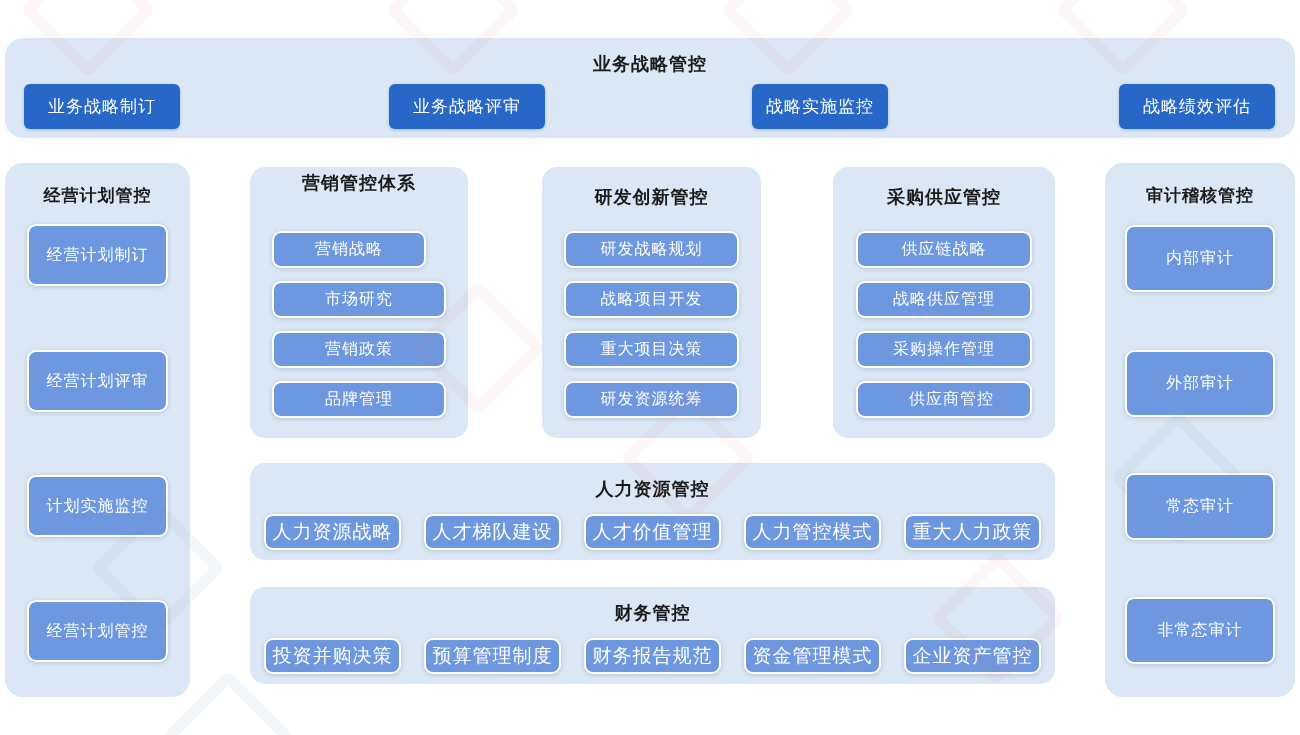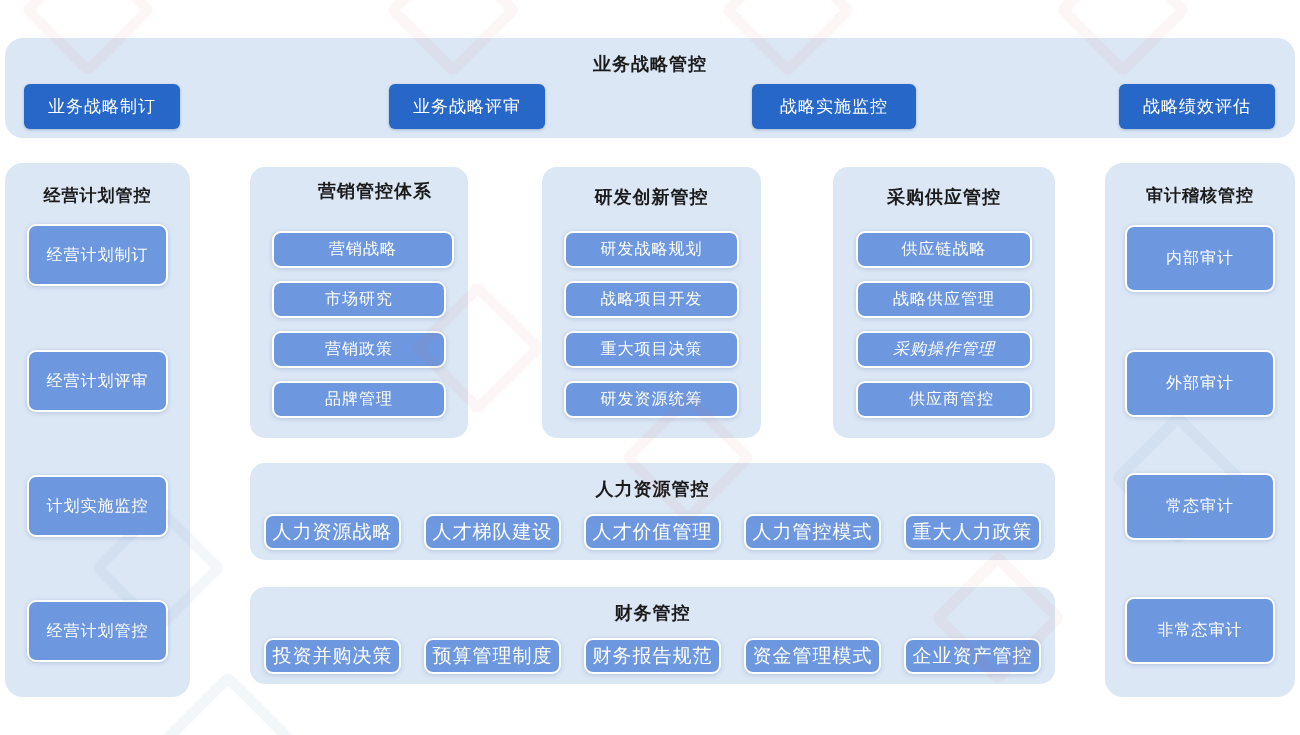--- a/index.html
+++ b/index.html
@@ -42,49 +42,49 @@
   }
   .wm.blue{border-color:rgba(120,150,190,.08);}
 </style>
 </head>
 <body>
 
 <div class="panel" style="left:5px;top:38px;width:1290px;height:100px;border-radius:18px;"></div>
 <div class="panel-title" style="top:52px;">业务战略管控</div>
 <div class="primary-btn" style="left:24px;top:84px;width:156px;height:45px;">业务战略制订</div>
 <div class="primary-btn" style="left:389px;top:84px;width:156px;height:45px;">业务战略评审</div>
-<div class="primary-btn" style="left:752px;top:84px;width:164px;height:45px;">战略实施监控</div>
+<div class="primary-btn" style="left:752px;top:84px;width:136px;height:45px;">战略实施监控</div>
 <div class="primary-btn" style="left:1119px;top:84px;width:156px;height:45px;">战略绩效评估</div>
 
 <div class="panel" style="left:5px;top:163px;width:185px;height:534px;border-radius:18px;"></div>
 <div class="panel-title" style="left:5px;width:185px;right:auto;top:184px;font-size:17px;">经营计划管控</div>
 <div class="item-btn" style="left:27px;top:224px;width:141px;height:62px;">经营计划制订</div>
 <div class="item-btn" style="left:27px;top:350px;width:141px;height:62px;">经营计划评审</div>
 <div class="item-btn" style="left:27px;top:475px;width:141px;height:62px;">计划实施监控</div>
 <div class="item-btn" style="left:27px;top:600px;width:141px;height:62px;">经营计划管控</div>
 
 <div class="panel" style="left:250px;top:167px;width:218px;height:271px;"></div>
-<div class="panel-title" style="left:250px;width:218px;right:auto;top:179px;padding-left:16px;">营销管控体系</div>
-<div class="item-btn" style="left:272px;top:231px;width:182px;height:37px;">营销战略</div>
+<div class="panel-title" style="left:250px;width:218px;right:auto;top:171px;">营销管控体系</div>
+<div class="item-btn" style="left:272px;top:231px;width:154px;height:37px;">营销战略</div>
 <div class="item-btn" style="left:272px;top:281px;width:174px;height:37px;">市场研究</div>
 <div class="item-btn" style="left:272px;top:331px;width:174px;height:37px;">营销政策</div>
 <div class="item-btn" style="left:272px;top:381px;width:174px;height:37px;">品牌管理</div>
 
 <div class="panel" style="left:542px;top:167px;width:219px;height:271px;"></div>
 <div class="panel-title" style="left:542px;width:219px;right:auto;top:185px;">研发创新管控</div>
 <div class="item-btn" style="left:564px;top:231px;width:175px;height:37px;">研发战略规划</div>
 <div class="item-btn" style="left:564px;top:281px;width:175px;height:37px;">战略项目开发</div>
 <div class="item-btn" style="left:564px;top:331px;width:175px;height:37px;">重大项目决策</div>
 <div class="item-btn" style="left:564px;top:381px;width:175px;height:37px;">研发资源统筹</div>
 
 <div class="panel" style="left:833px;top:167px;width:222px;height:271px;"></div>
 <div class="panel-title" style="left:833px;width:222px;right:auto;top:185px;">采购供应管控</div>
 <div class="item-btn" style="left:856px;top:231px;width:176px;height:37px;">供应链战略</div>
 <div class="item-btn" style="left:856px;top:281px;width:176px;height:37px;">战略供应管理</div>
-<div class="item-btn" style="left:856px;top:331px;width:176px;height:37px;font-style:italic;">采购操作管理</div>
+<div class="item-btn" style="left:856px;top:331px;width:176px;height:37px;">采购操作管理</div>
 <div class="item-btn" style="left:856px;top:381px;width:176px;height:37px;padding-left:15px;">供应商管控</div>
 
 <div class="panel" style="left:250px;top:463px;width:805px;height:97px;"></div>
 <div class="panel-title" style="left:250px;width:805px;right:auto;top:477px;">人力资源管控</div>
 <div class="btn-row" style="left:250px;width:805px;right:auto;top:514px;">
   <div class="row-btn">人力资源战略</div>
   <div class="row-btn">人才梯队建设</div>
   <div class="row-btn">人才价值管理</div>
   <div class="row-btn">人力管控模式</div>
   <div class="row-btn">重大人力政策</div>

